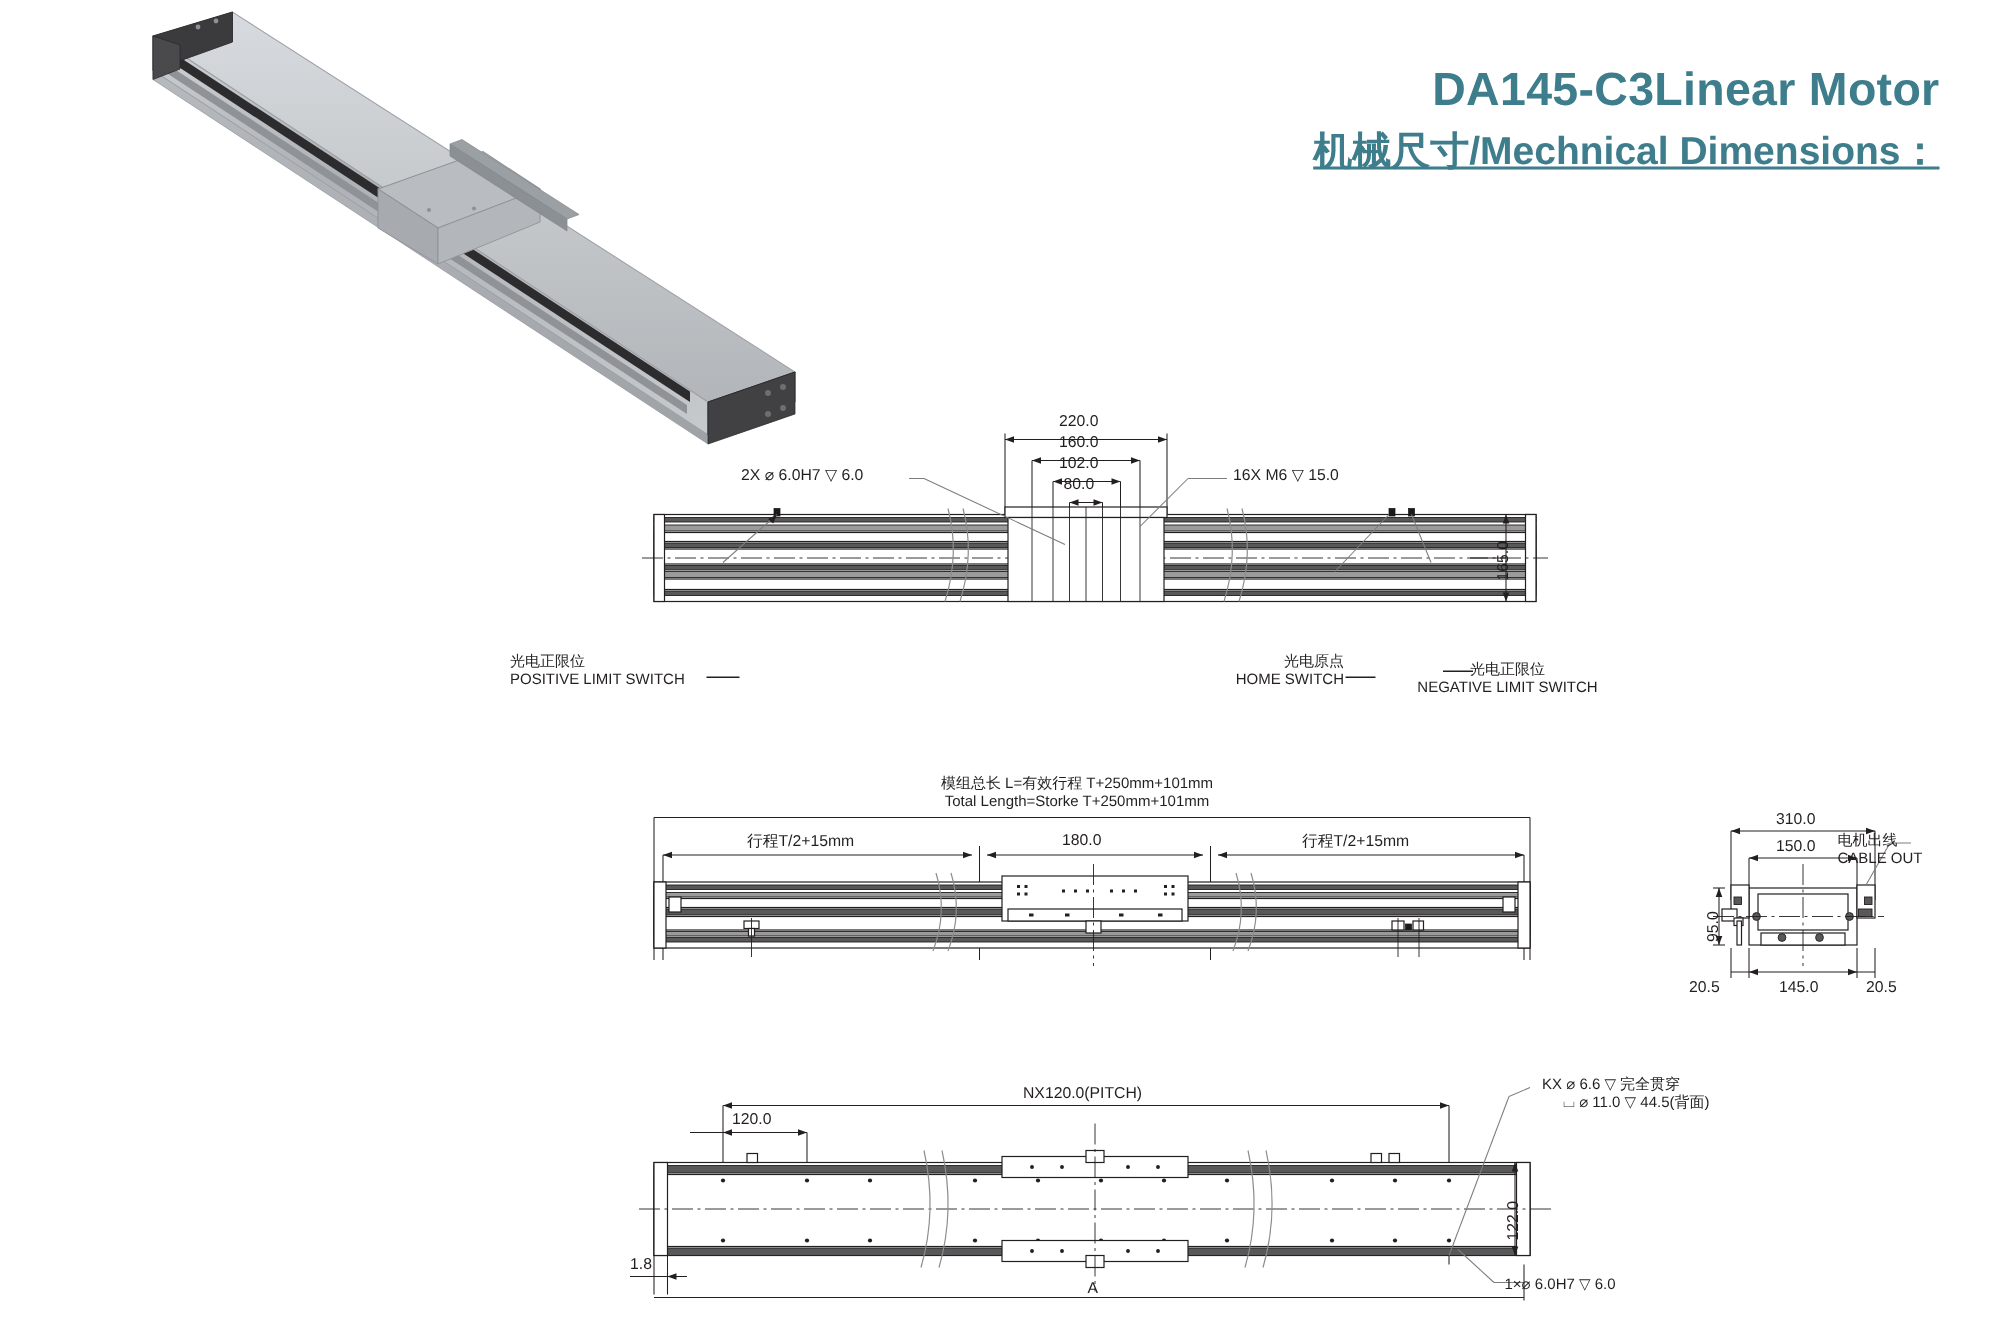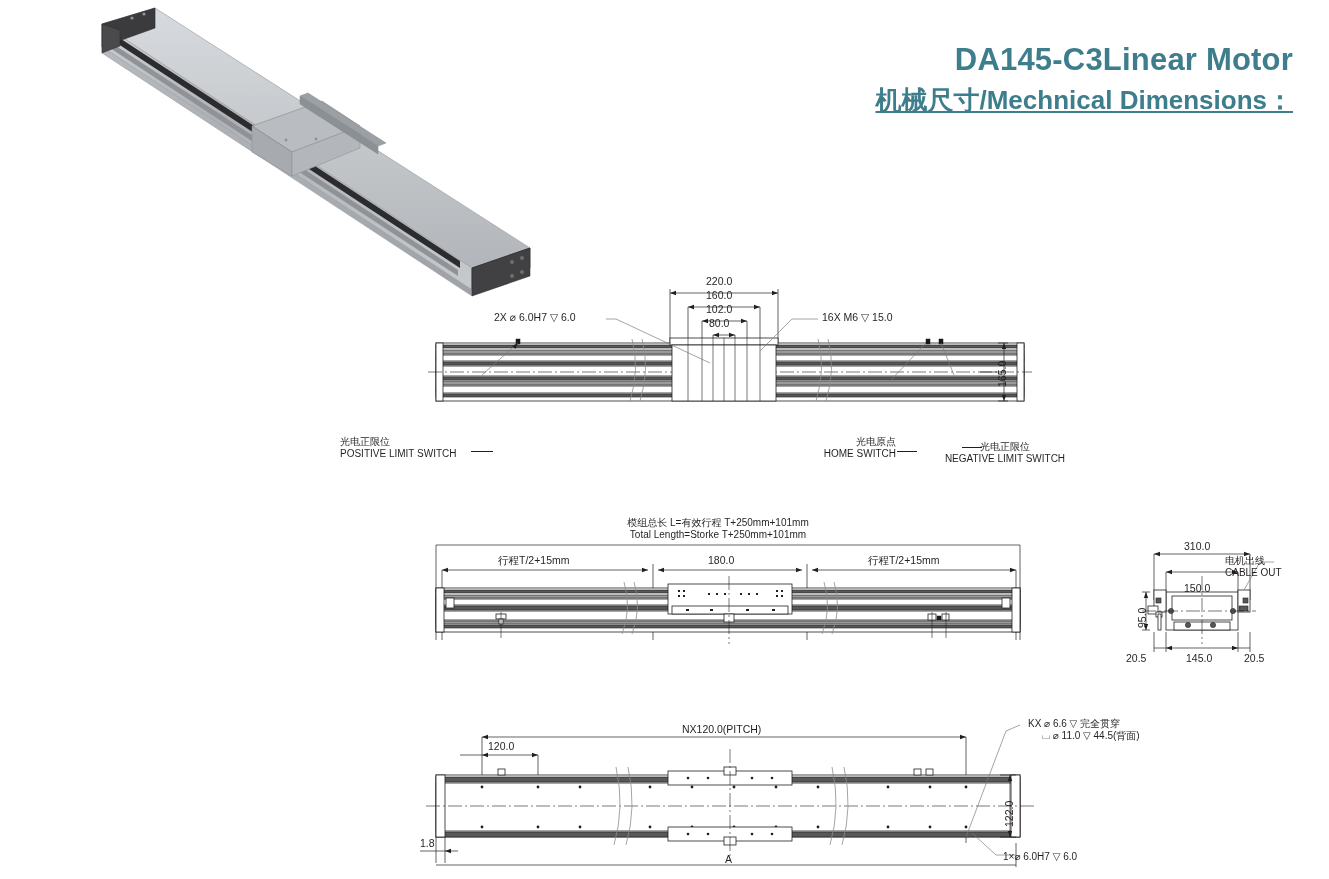--- a/index.html
+++ b/index.html
@@ -338,21 +338,21 @@
     <line class="ln-dim" x1="98" y1="92" x2="98" y2="112"></line>
     <line class="ln-dim" x1="14" y1="92" x2="14" y2="112"></line>
     <line class="ln-dim" x1="110" y1="92" x2="110" y2="112"></line>
     <polygon class="dot" points="26,108 32,105.8 32,110.2"></polygon>
       <polygon class="dot" points="98,108 92,105.8 92,110.2"></polygon>
 
     <line class="ln-lead" x1="104" y1="50" x2="120" y2="22"></line>
     <line class="ln-lead" x1="120" y1="22" x2="134" y2="22"></line>
   </svg>
   <div class="abs dim-text" style="left:44px;top:0px;">310.0</div>
-  <div class="abs dim-text" style="left:44px;top:18px;margin-top:24px;">150.0</div>
+  <div class="abs dim-text" style="left:44px;top:18px;">150.0</div>
   <div class="abs dim-text vert" style="left:-4px;top:88px;">95.0</div>
   <div class="abs dim-text" style="left:-14px;top:112px;">20.5</div>
   <div class="abs dim-text" style="left:46px;top:112px;">145.0</div>
   <div class="abs dim-text" style="left:104px;top:112px;">20.5</div>
 </div>
 <div class="abs note-text" style="left:1225px;top:555px;">
   <div>电机出线</div>
   <div>CABLE OUT</div>
 </div>
 

